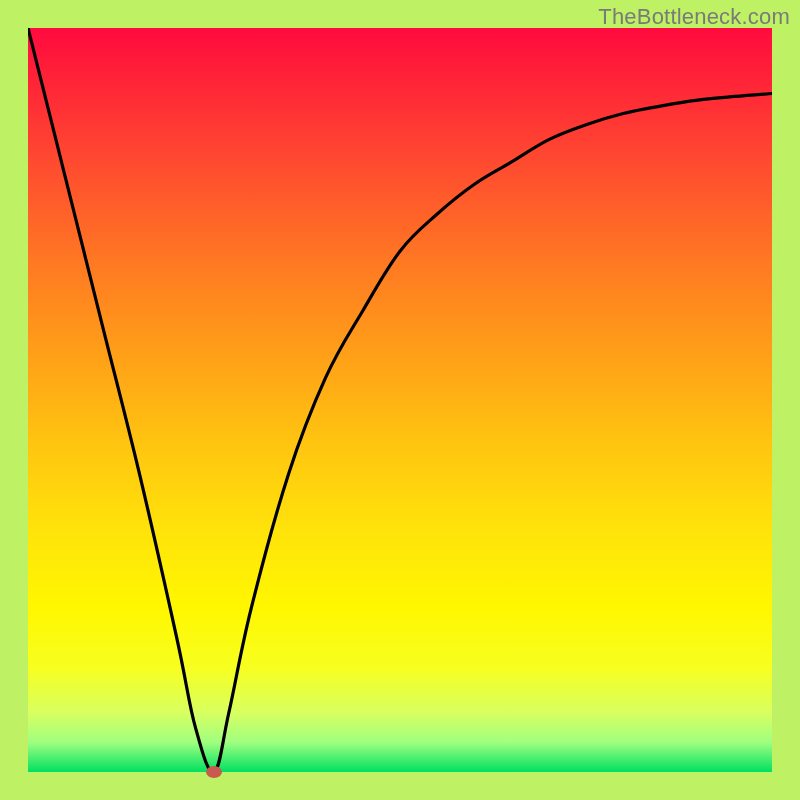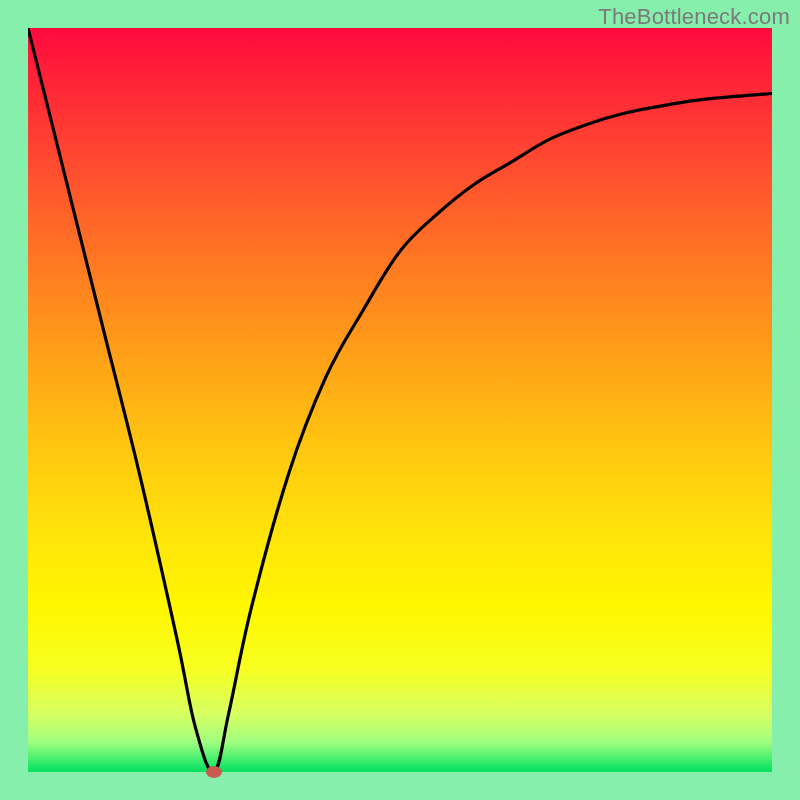--- a/index.html
+++ b/index.html
@@ -6,21 +6,21 @@
     margin: 0;
     padding: 0;
     width: 800px;
     height: 800px;
     background: #000;
     font-family: Arial, Helvetica, sans-serif;
   }
   .outer {
     width: 800px;
     height: 800px;
-    background: #86efac;
+    background: #bef264;
     position: relative;
     box-sizing: border-box;
   }
   .plot {
     position: absolute;
     left: 28px;
     top: 28px;
     width: 744px;
     height: 744px;
     background: linear-gradient(

